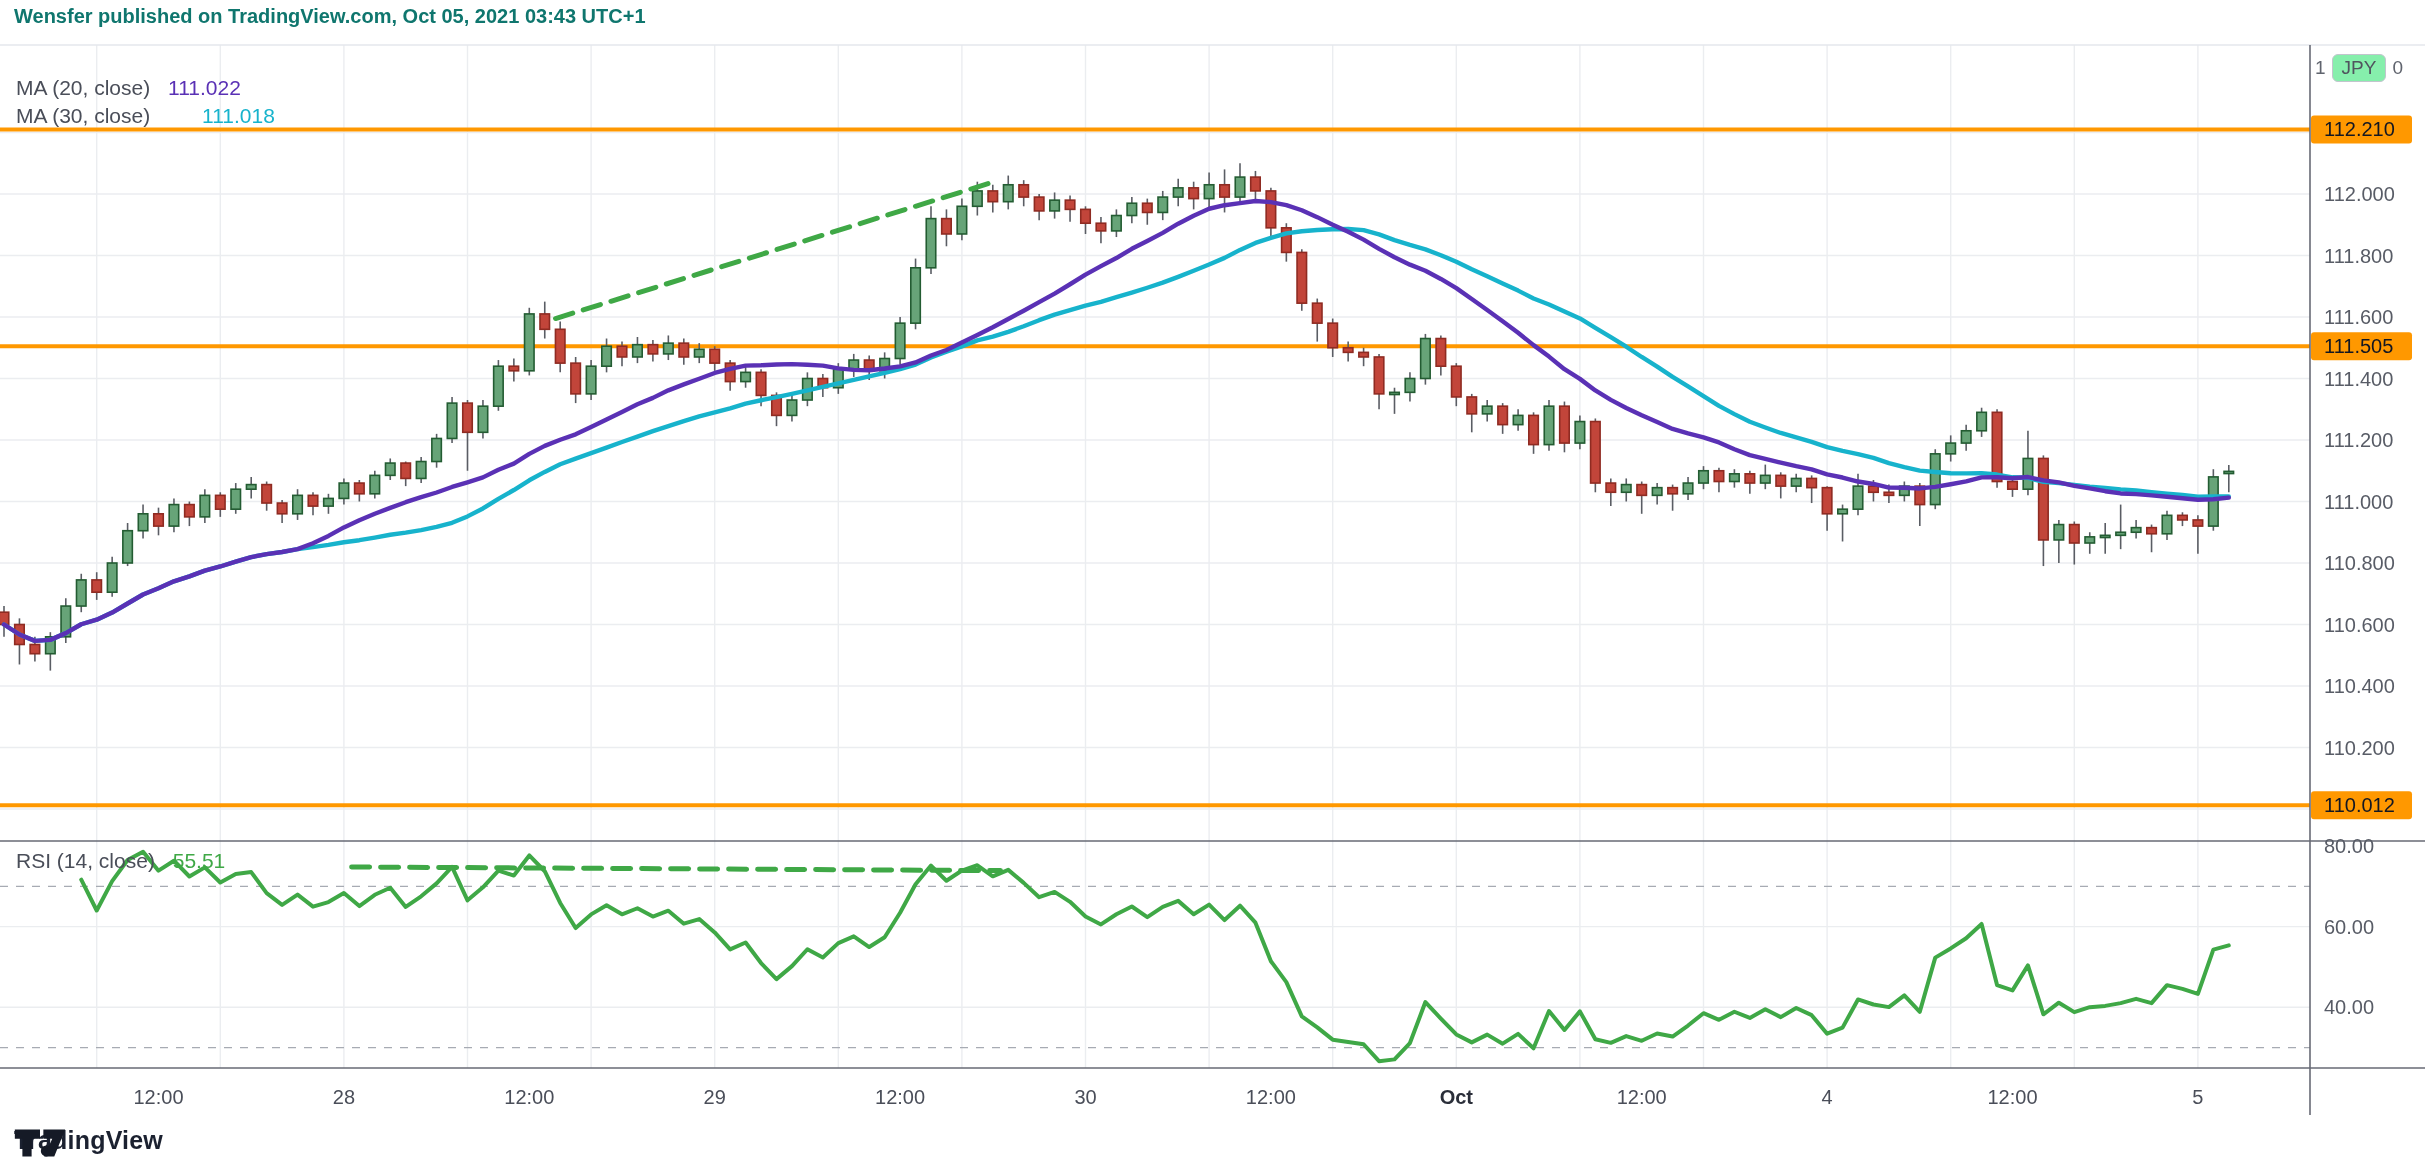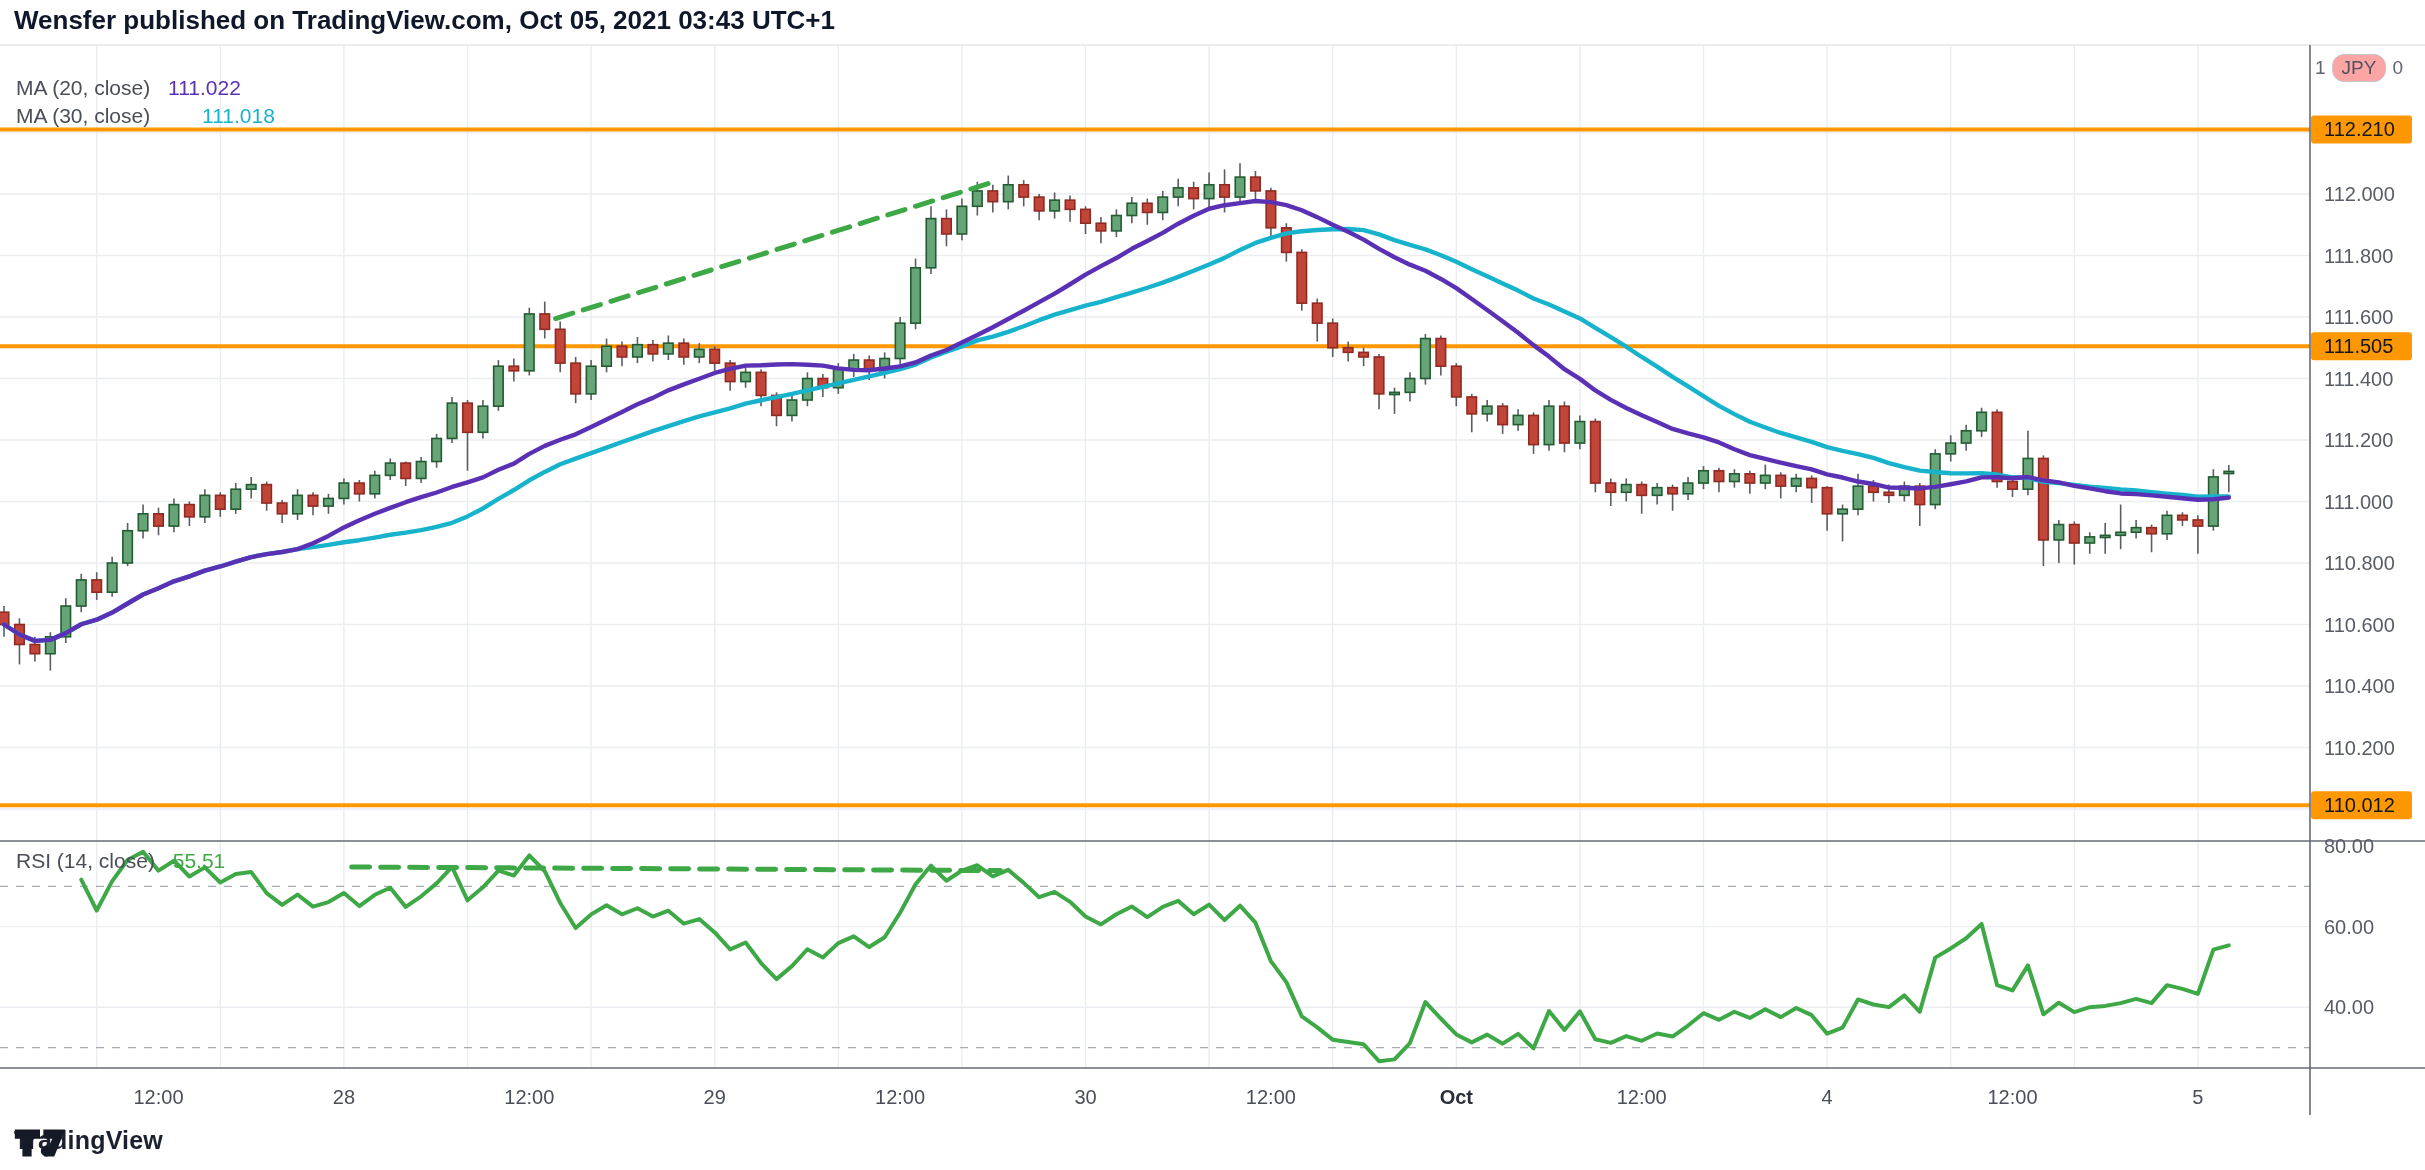--- a/index.html
+++ b/index.html
@@ -1,30 +1,30 @@
 <!DOCTYPE html>
 <html><head>
 <meta charset="utf-8">
 <style>
   html,body{margin:0;padding:0;background:#ffffff;}
   body{width:2425px;height:1170px;position:relative;overflow:hidden;
        font-family:"Liberation Sans","DejaVu Sans",sans-serif;-webkit-font-smoothing:antialiased;}
   #page{position:absolute;inset:0;}
   svg{position:absolute;left:0;top:0;}
   .overlay{position:absolute;white-space:nowrap;}
-  #attribution{left:14px;top:5px;font-size:26px;font-weight:700;color:#0f172a;}
+  #attribution{left:14px;top:5px;font-size:20px;font-weight:700;color:#0f766e;}
   .legend-row{left:16px;font-size:21px;color:#131722;}
   #legend-symbol{top:53px;}
   #legend-ma20{top:76px;color:#4a4e59;}
   #legend-ma30{top:104px;color:#4a4e59;}
   #legend-rsi{top:849px;color:#4a4e59;}
   .ohlc span{margin-left:13px;font-weight:400;}
   .ind-value{margin-left:12px;}
   #unit-widget{right:22px;top:54px;font-size:19px;color:#60646e;display:flex;align-items:center;gap:6px;}
-  #unit-pill{border:1.5px solid #c2c5cd;border-radius:12px;padding:2px 9px;color:#50535e;background:#fca5a5;}
+  #unit-pill{border:1.5px solid #c2c5cd;border-radius:6px;padding:2px 9px;color:#50535e;background:#86efac;}
   #logo{left:14px;top:1126px;display:flex;align-items:center;gap:10px;}
   #logo-text{font-size:25px;font-weight:700;color:#1b2130;letter-spacing:0.2px;}
 </style>
 </head>
 <body>
 <div id="page">
 
 <svg id="chart-svg" width="2425" height="1170" viewBox="0 0 2425 1170">
       <defs>
         <clipPath id="plotclip">

